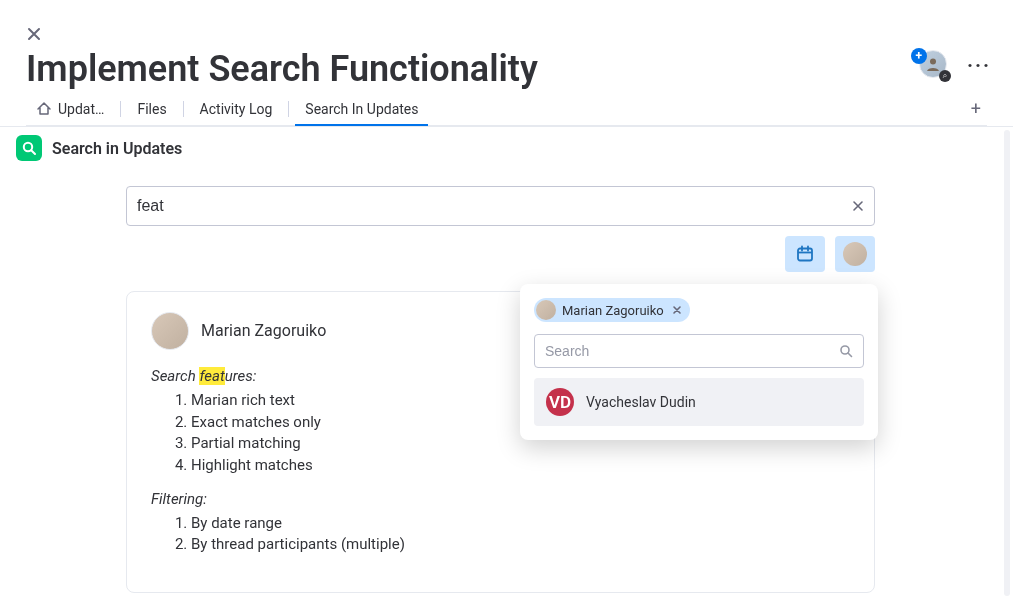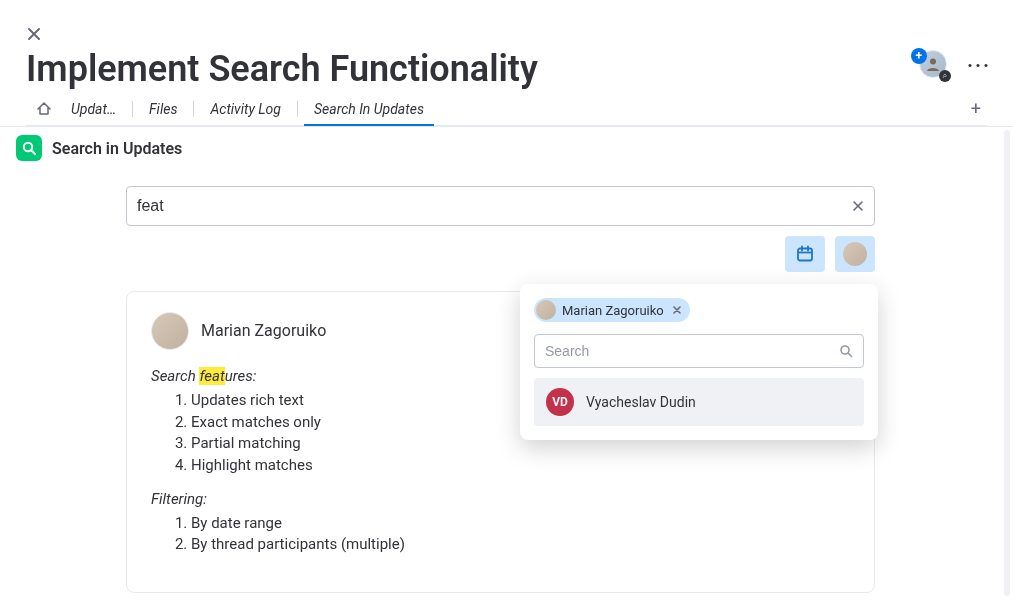--- a/index.html
+++ b/index.html
@@ -86,23 +86,22 @@
     height: 100%;
   }
   .tab {
     display: flex;
     align-items: center;
     height: 100%;
     padding: 0 10px;
     font-size: 14px;
     color: #323338;
     cursor: pointer;
-    gap: 19px;
+    gap: 6px;
     position: relative;
-    font-style: italic;
   }
   .tab .home-ic { color:#676879; }
   .tab.active {
     font-weight: 400;
   }
   .tab.active::after {
     content:"";
     position:absolute;
     left:0; right:0; bottom:-1px;
     height:2px;
@@ -258,21 +257,21 @@
     display:flex; align-items:center; gap:12px;
     background:#f0f1f5;
     border-radius:4px;
     padding:10px 12px;
     cursor:pointer;
   }
   .pop-row .badge {
     width:28px;height:28px;border-radius:50%;
     background:#c4314b;
     color:#fff;
-    font-size:12px; font-weight:600;
+    font-size:17px; font-weight:600;
     display:flex;align-items:center;justify-content:center;
   }
   .pop-row .pname { font-size:14px; }
   .scrollbar {
     position:absolute;
     right:3px;
     top:130px;
     bottom:4px;
     width:6px;
     background:#f0f1f5;
@@ -375,21 +374,21 @@
 
   <div class="update-card">
     <div class="card-head">
       <div class="avatar"></div>
       <div class="name">Marian Zagoruiko</div>
     </div>
     <p>
       <span>Search </span><span class="hl">feat</span><span>ures:</span>
     </p>
     <ol>
-      <li><span>Updates </span><span class="bold">rich text</span></li>
+      <li><span>Marian </span><span class="bold">rich text</span></li>
       <li>Exact matches only</li>
       <li>Partial matching</li>
       <li>Highlight matches</li>
     </ol>
     <p>Filtering:</p>
     <ol>
       <li>By date range</li>
       <li>By thread participants (multiple)</li>
     </ol>
   </div>

